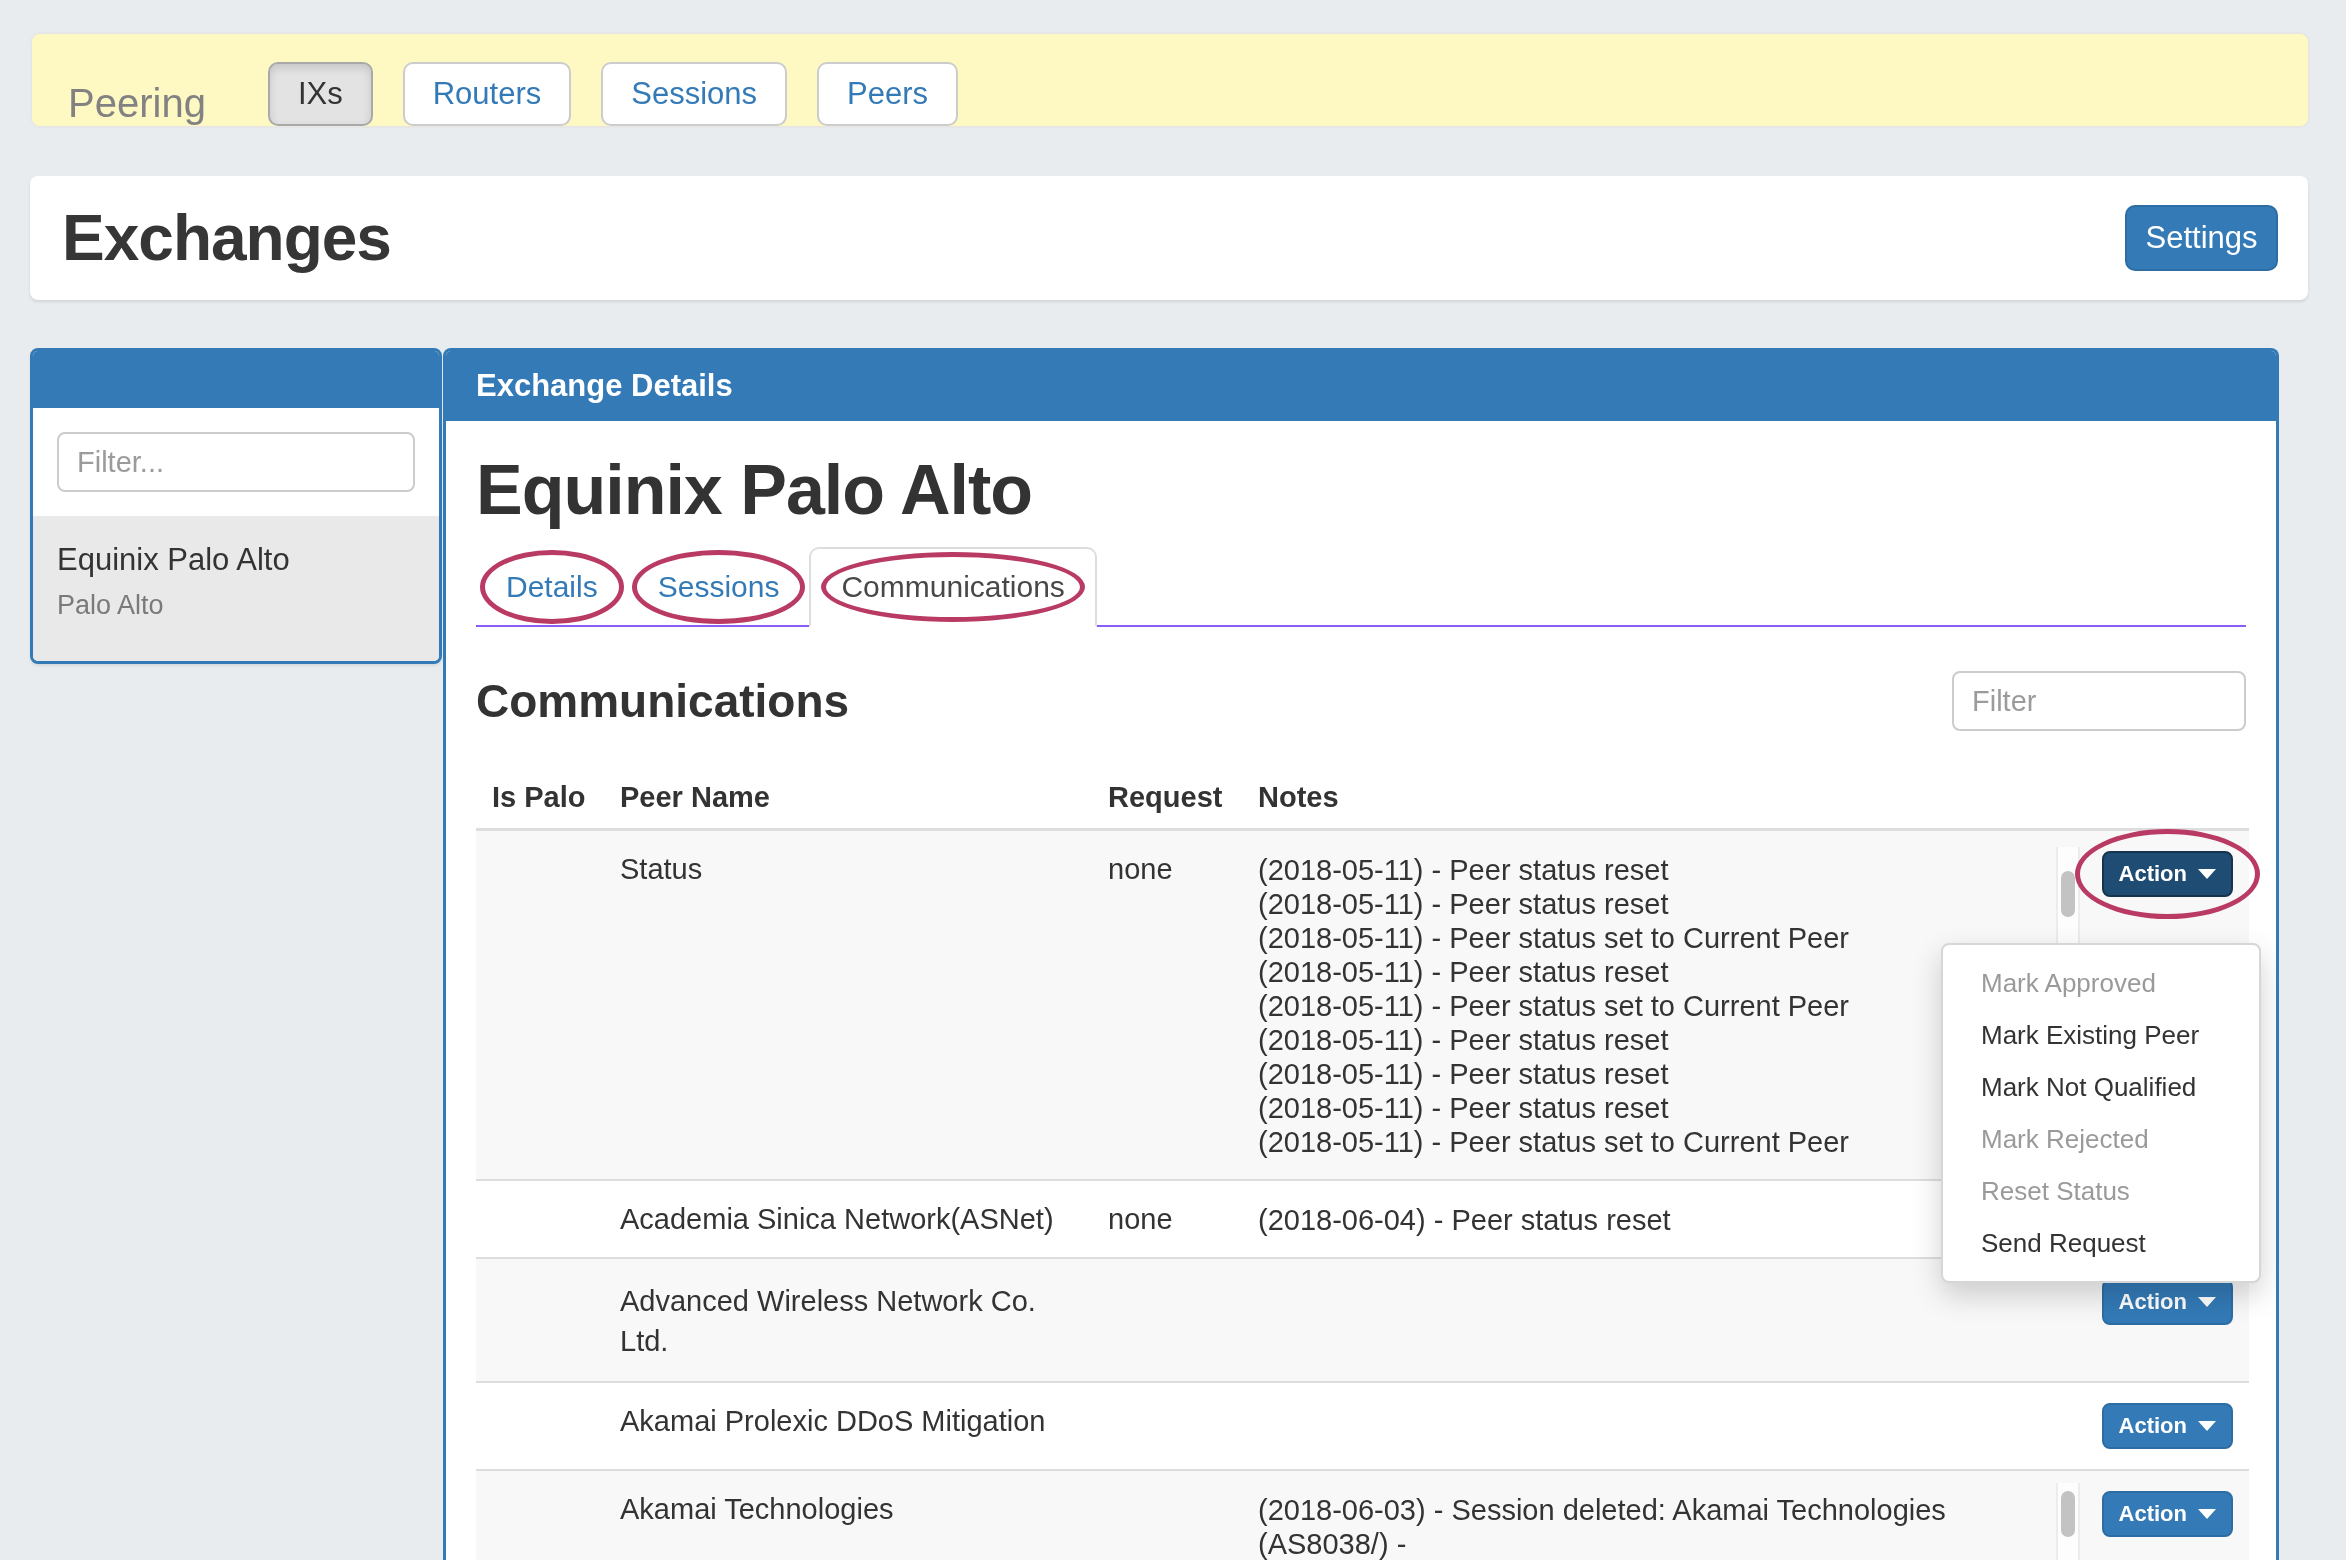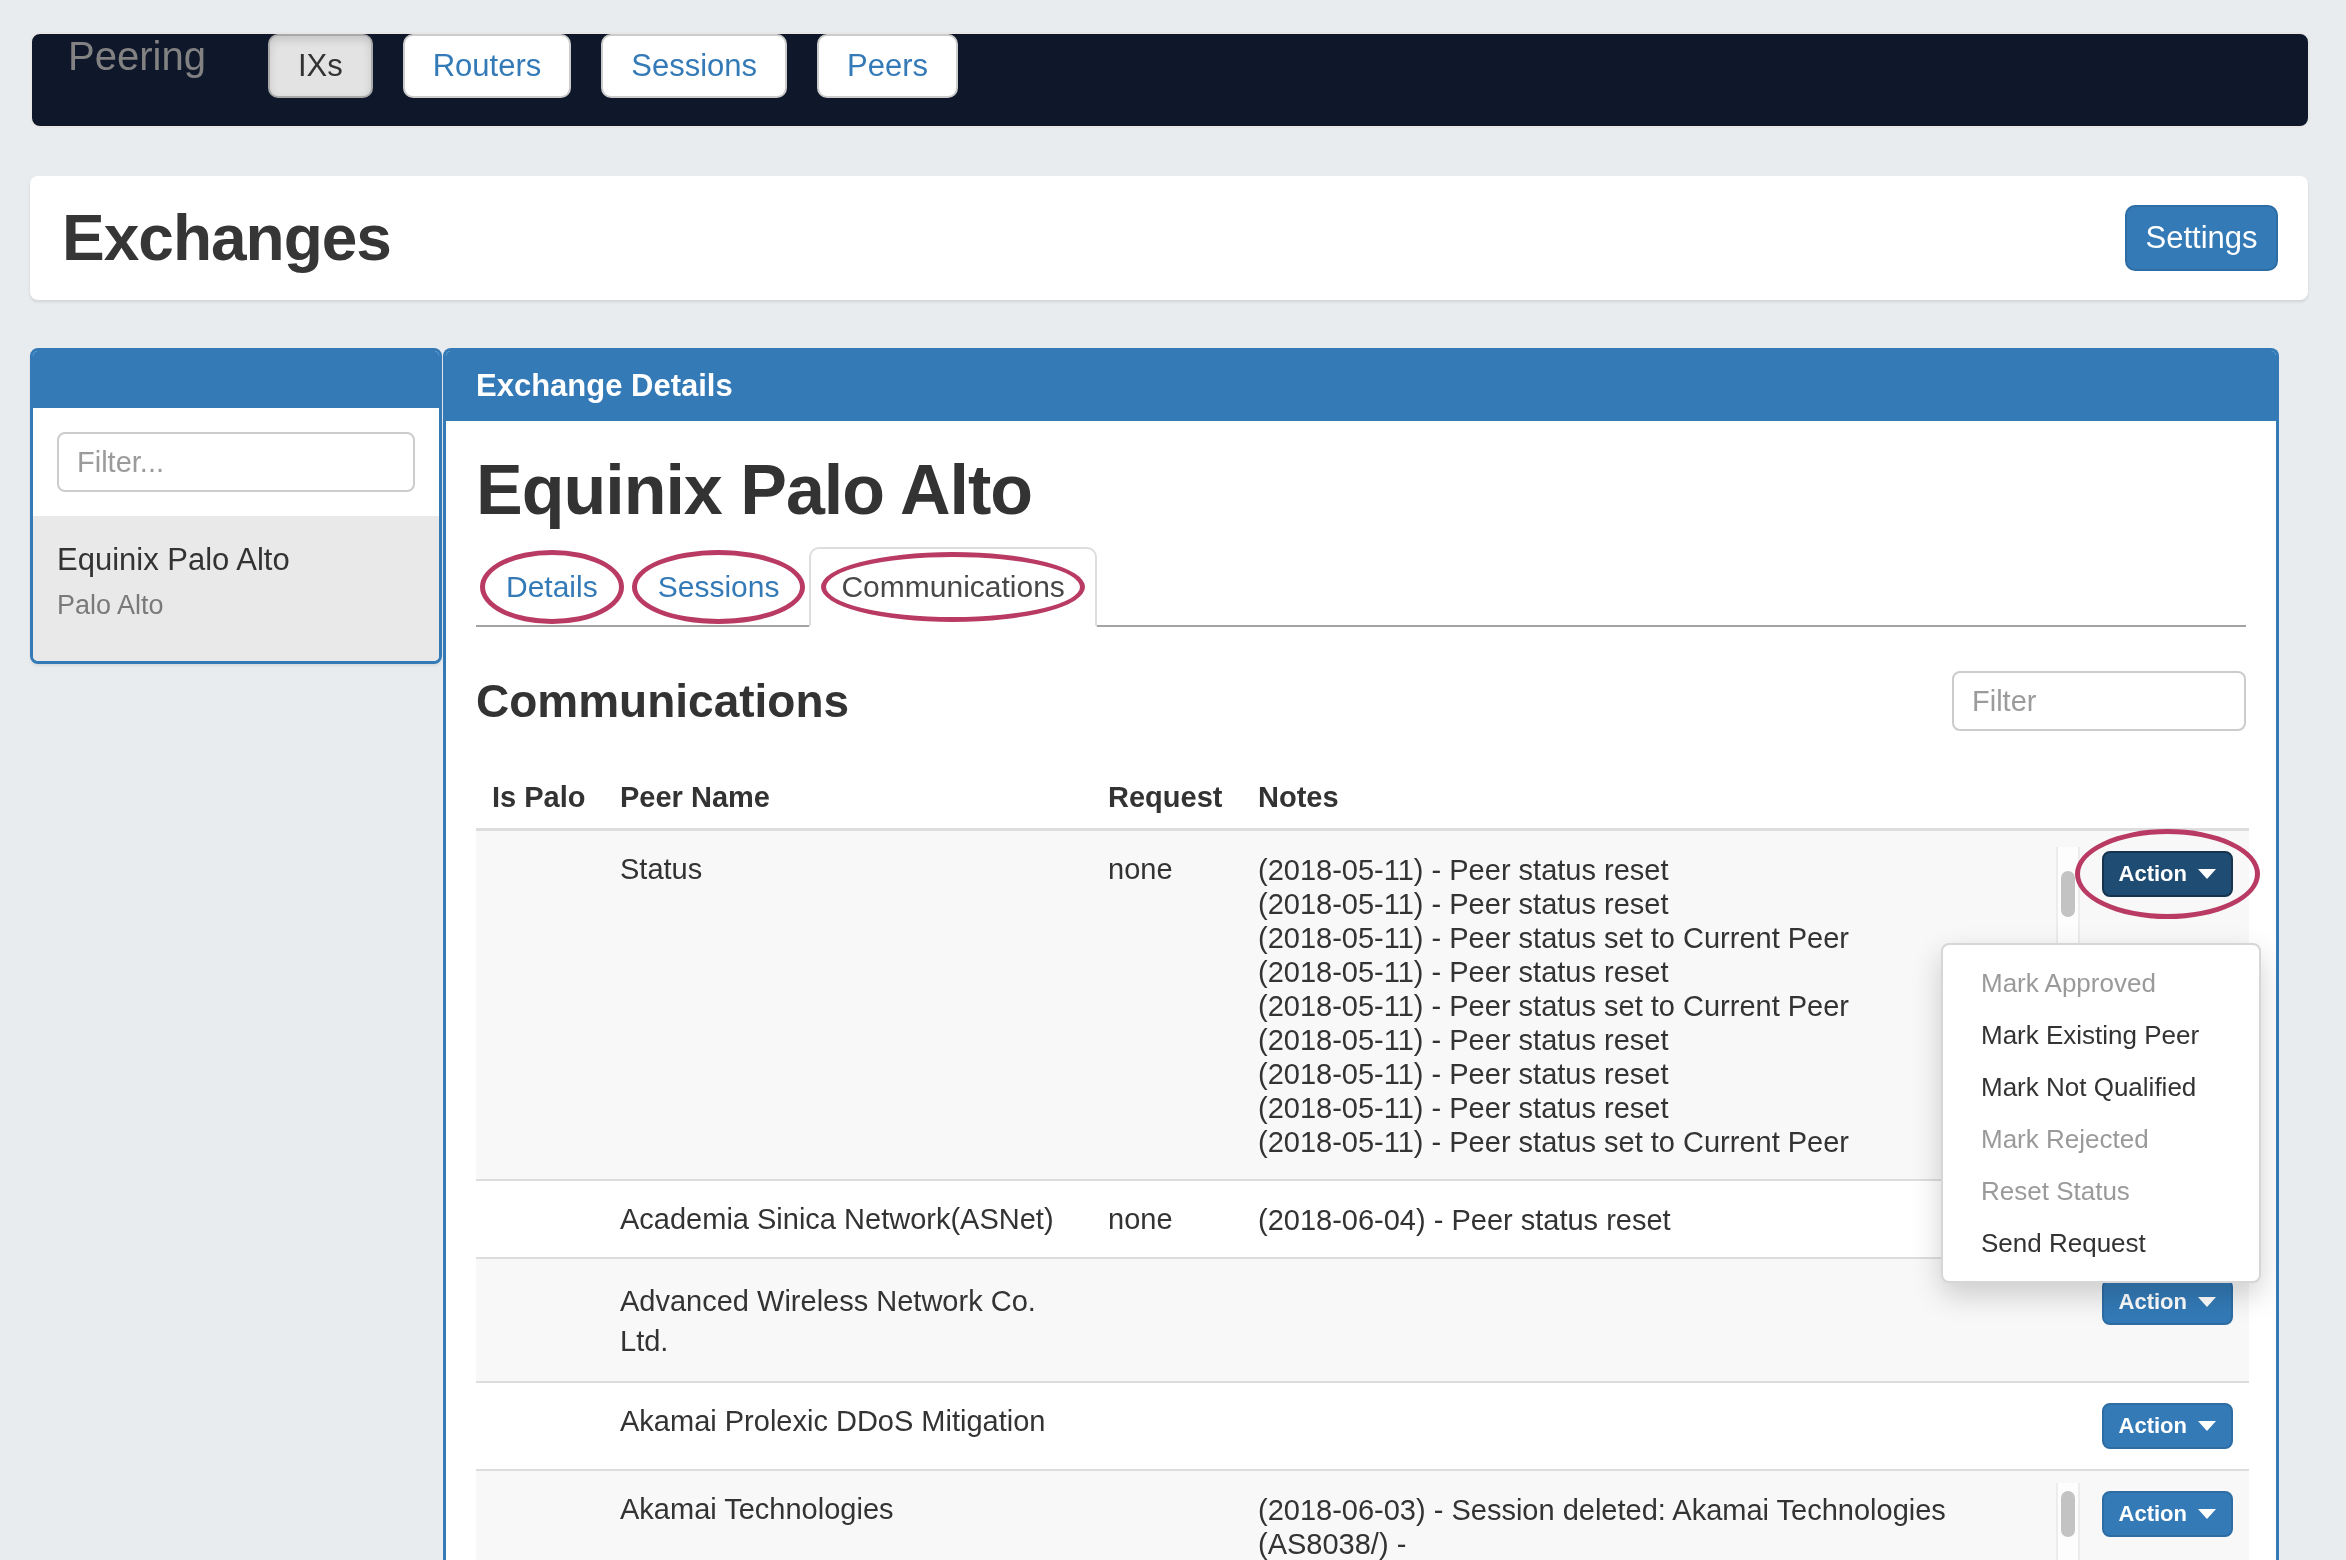--- a/index.html
+++ b/index.html
@@ -6,22 +6,22 @@
   body{
     width:2346px;height:1560px;position:relative;overflow:hidden;
     background:#e8ecef;font-family:"Liberation Sans",sans-serif;color:#333;
   }
   *{box-sizing:border-box;}
   ::placeholder{color:#9b9b9b;opacity:1;}
 
   
   .navbar{
     position:absolute;left:30px;top:32px;width:2280px;height:96px;
-    background:#0f172a;border:2px solid #e7e7e7;border-radius:10px;
-    display:flex;align-items:flex-start;
+    background:#fef9c3;border:2px solid #e7e7e7;border-radius:10px;
+    display:flex;align-items:flex-end;
   }
   .brand{font-size:40px;color:#828282;margin:0 62px 0 36px;}
   .nav-btn{
     height:64px;padding:16px 28px;border-radius:10px;font-size:31px;margin-right:30px;
     display:inline-flex;align-items:center;background:#fff;border:2px solid #ccc;color:#337ab7;
   }
   .nav-btn.active{
     background:#e3e3e3;border-color:#a9a9a9;color:#333;
     box-shadow:inset 0 4px 8px rgba(0,0,0,0.13);
   }
@@ -55,21 +55,21 @@
   .main-panel{
     position:absolute;left:443px;top:348px;width:1836px;height:1212px;
     background:#fff;border:3px solid #337ab7;border-bottom:none;border-radius:8px 8px 0 0;overflow:hidden;
   }
   .mp-head{height:70px;background:#337ab7;display:flex;align-items:center;padding-left:30px;}
   .mp-title{color:#fff;font-size:31px;font-weight:700;}
   .mp-body{padding:24px 30px 0;position:relative;}
   .exchange-title{font-size:70px;line-height:74px;font-weight:700;color:#333;margin:8px 0 20px;letter-spacing:-1px;}
 
   
-  .tabs{border-bottom:2px solid #a3a3a3;display:flex;align-items:flex-end;}
+  .tabs{border-bottom:2px solid #8b5cf6;display:flex;align-items:flex-end;}
   .tab{position:relative;padding:20px 30px;font-size:30px;line-height:36px;color:#337ab7;cursor:pointer;}
   .tab.active{
     background:#fff;border:2px solid #ddd;border-bottom:2px solid #fff;
     border-radius:10px 10px 0 0;color:#484848;margin-bottom:-2px;
   }
   .tab-annot{position:absolute;inset:1px 4px;border:5px solid #b93a62;border-radius:50%;pointer-events:none;}
   .tab.active .tab-annot{inset:3px 10px;}
 
   
   .section-row{display:flex;justify-content:space-between;align-items:center;margin-top:44px;}

